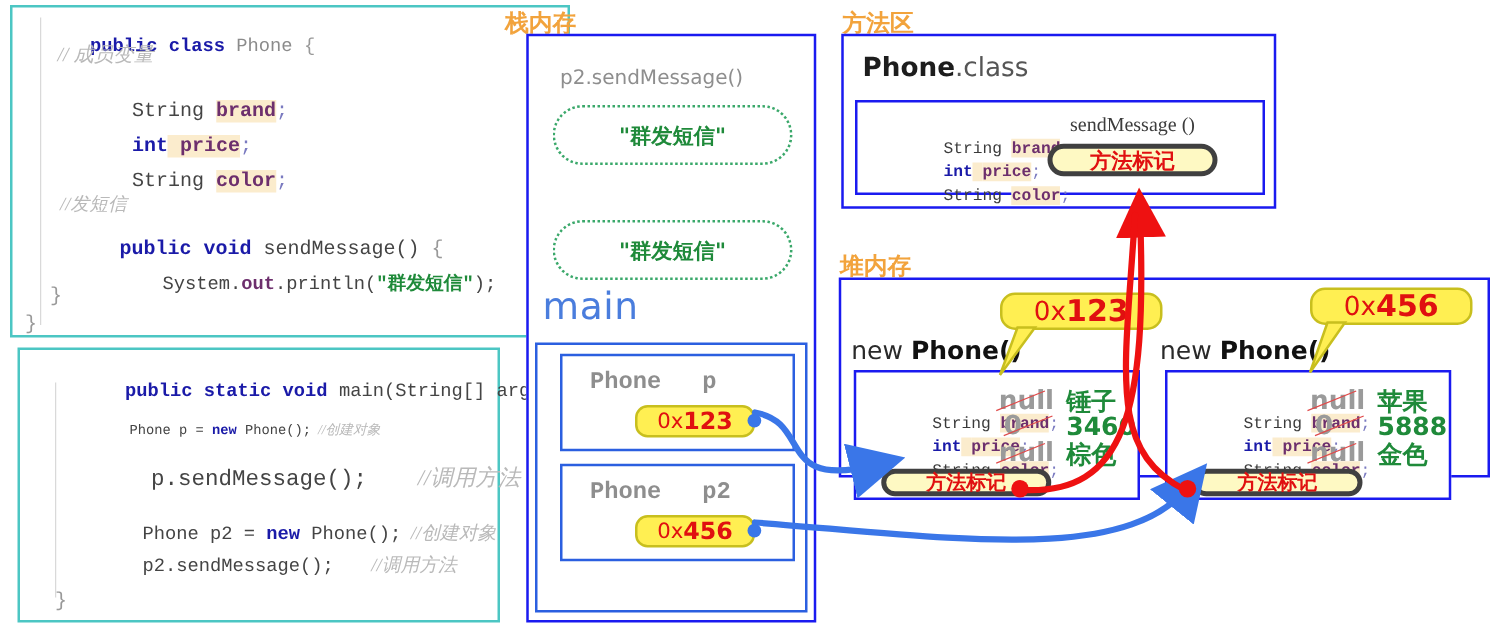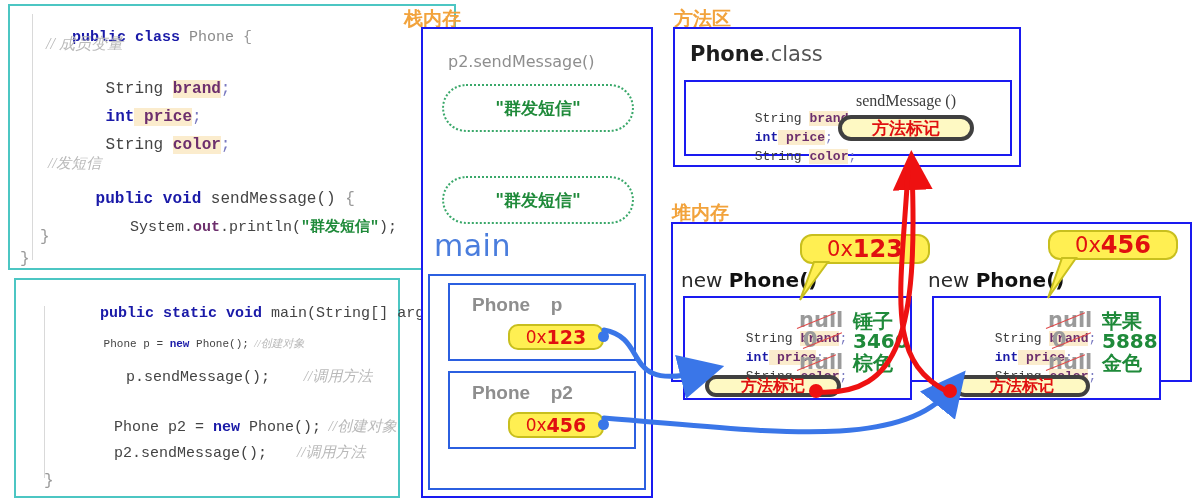--- a/index.html
+++ b/index.html
@@ -62,21 +62,21 @@
     font-family:"DejaVu Sans",sans-serif;background:#fff;
   }
   #main-label{color:#4a7ddd;font-size:30px;font-family:"DejaVu Sans",sans-serif;
     letter-spacing:0.5px;white-space:nowrap;}
   #main-frame{left:428px;top:274px;width:218px;height:216px;
     border:2px solid #2b5fe0;box-sizing:border-box;background:#fff;}
   .varbox{
     position:absolute;border:2px solid #2b5fe0;box-sizing:border-box;background:#fff;
   }
   .vartype{
-    color:#8e8e8e;font-size:19px;font-weight:bold;font-family:Liberation Sans, sans-serif;
+    color:#8e8e8e;font-size:19px;font-weight:bold;font-family:Liberation Mono, monospace;
     white-space:nowrap;
   }
   .addr-pill{
     position:absolute;background:#ffef52;border:2px solid #c8bf1e;border-radius:10px;
     display:flex;align-items:center;justify-content:center;
     color:#e01010;font-size:19px;font-weight:bold;font-family:"DejaVu Sans",sans-serif;
     box-sizing:border-box;white-space:nowrap;
   }
   .addr-pill .x{font-weight:normal;font-size:17px;}
   .blue-dot{position:absolute;width:11px;height:11px;border-radius:50%;background:#3a76e8;}
@@ -173,21 +173,21 @@
     <div class="gutter" style="left:28px;top:26px;height:172px;"></div>
 
     <div class="codeline" style="left:30px;top:8px;font-size:15px;">
       <span class="kw">public</span><span> </span><span class="kw">static</span><span> </span><span class="kw">void</span><span class="plain"> </span><span class="plain">main(String[] args)  {</span>
     </div>
 
     <div class="codeline" style="left:48px;top:44px;font-size:11px;">
       <span class="plain">Phone p = </span><span class="kw">new</span><span class="plain"> Phone();</span><span class="cmt">  </span><span class="cmt">//创建对象</span>
     </div>
 
-    <div class="codeline" style="left:56px;top:70px;font-size:15px;">
+    <div class="codeline" style="left:40px;top:70px;font-size:18px;">
       <span class="plain">p.sendMessage();</span><span class="cmt">         </span><span class="cmt">//调用方法</span>
     </div>
 
     <div class="codeline" style="left:44px;top:120px;font-size:15px;">
       <span class="plain">Phone p2 = </span><span class="kw">new</span><span class="plain"> Phone();</span><span class="cmt">  </span><span class="cmt">//创建对象</span>
     </div>
 
     <div class="codeline" style="left:44px;top:146px;font-size:15px;">
       <span class="plain">p2.sendMessage();</span><span class="cmt">        </span><span class="cmt">//调用方法</span>
     </div>

